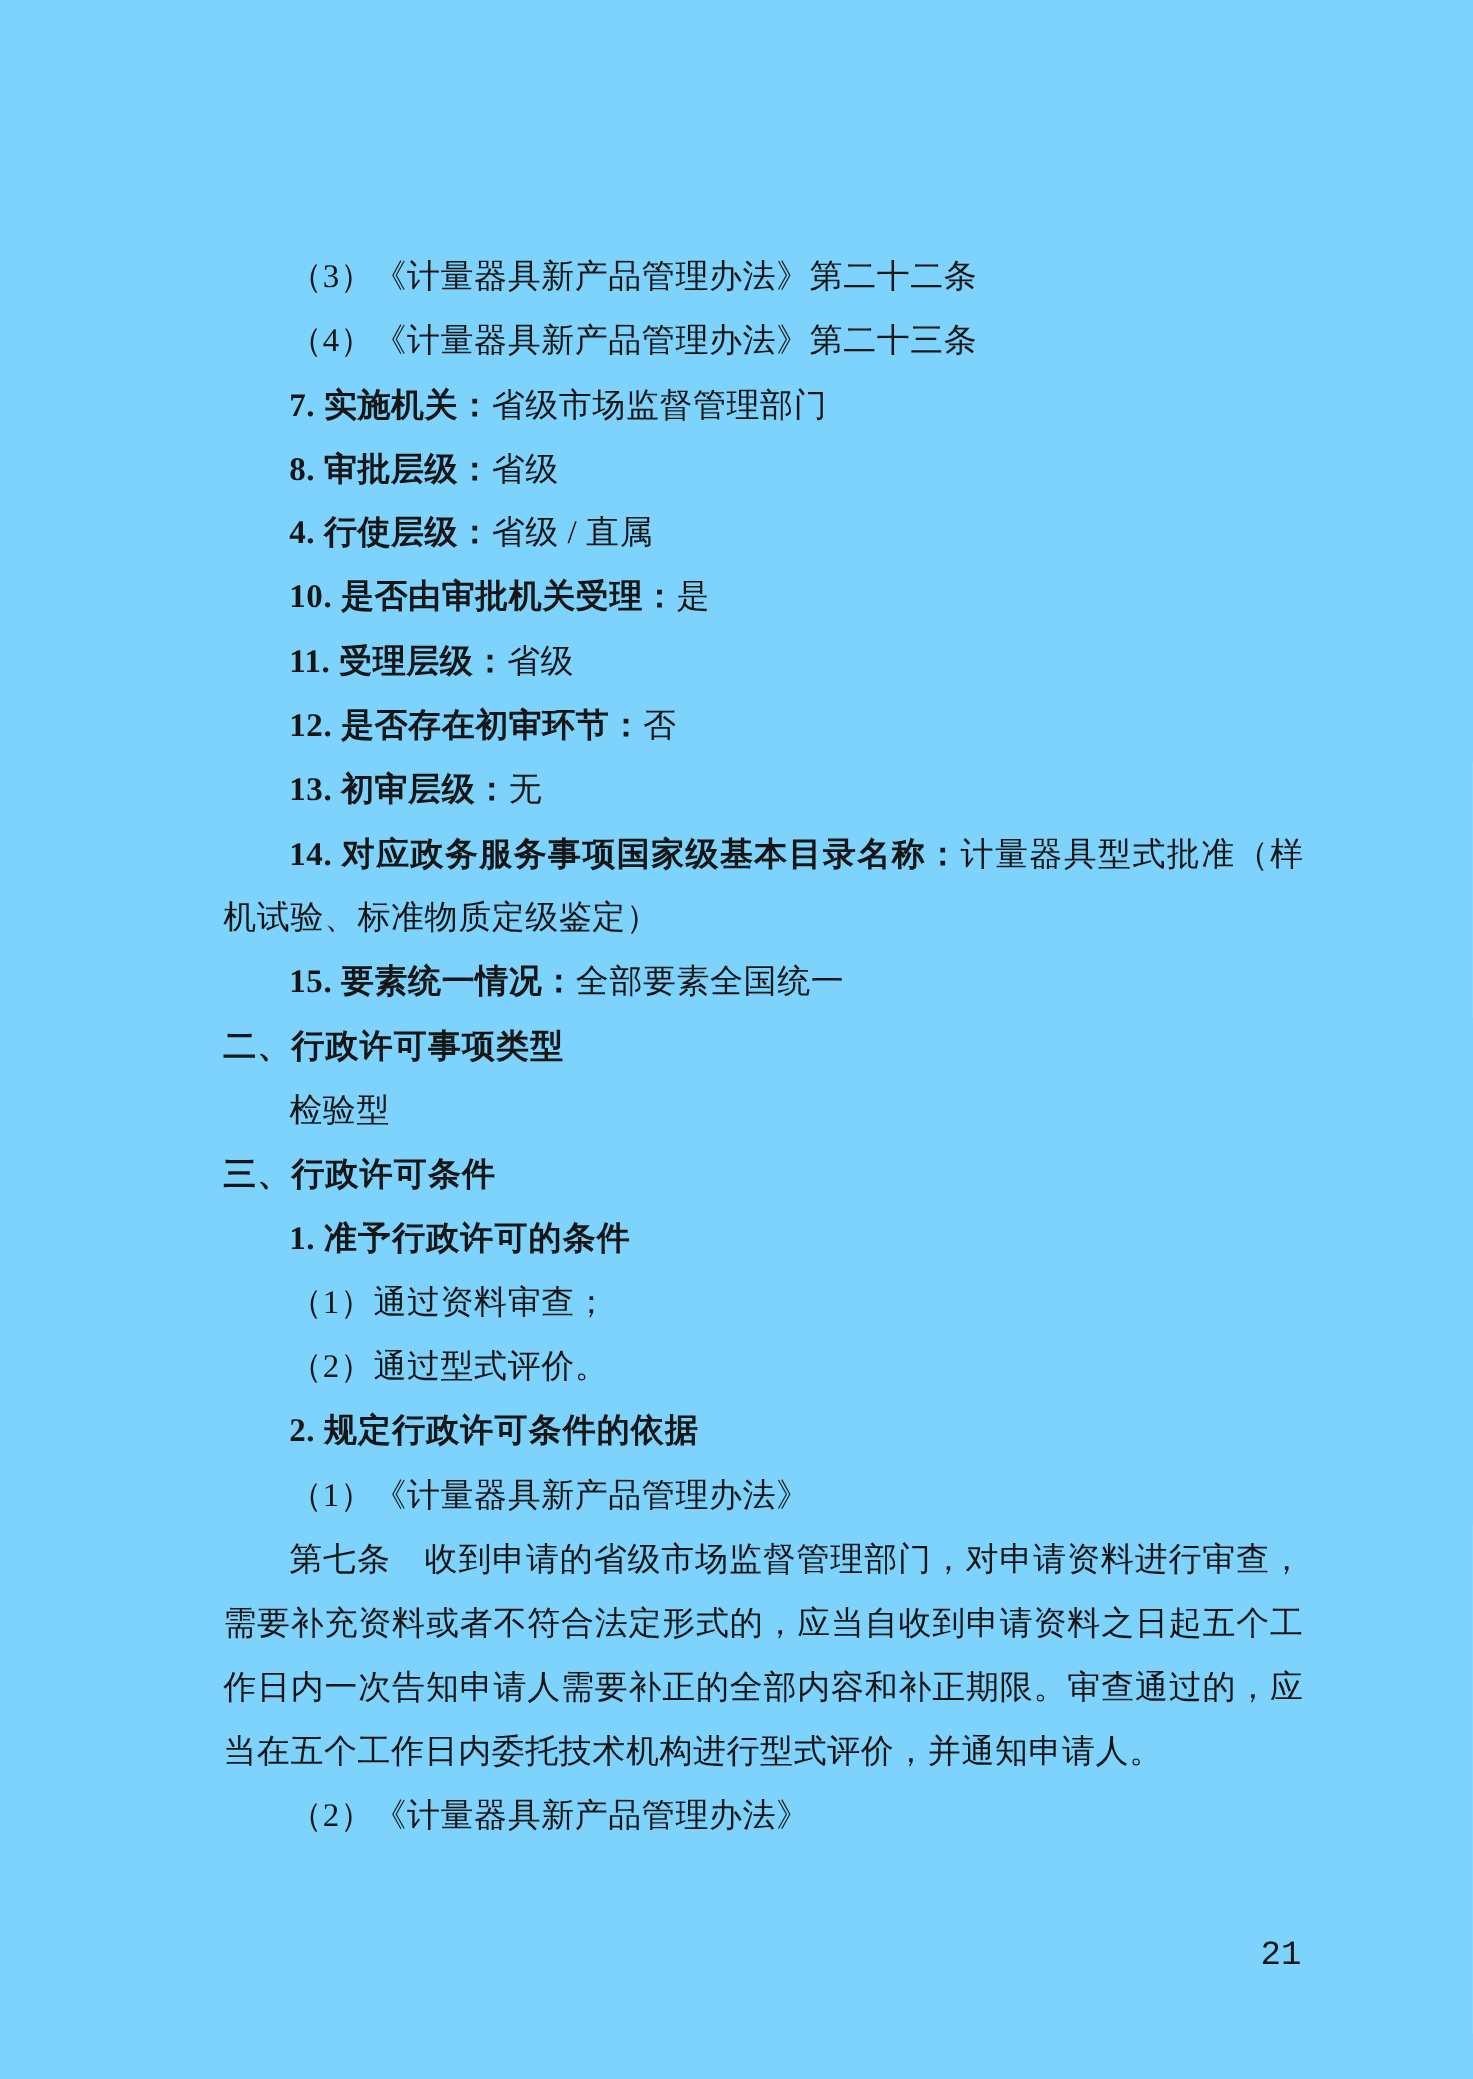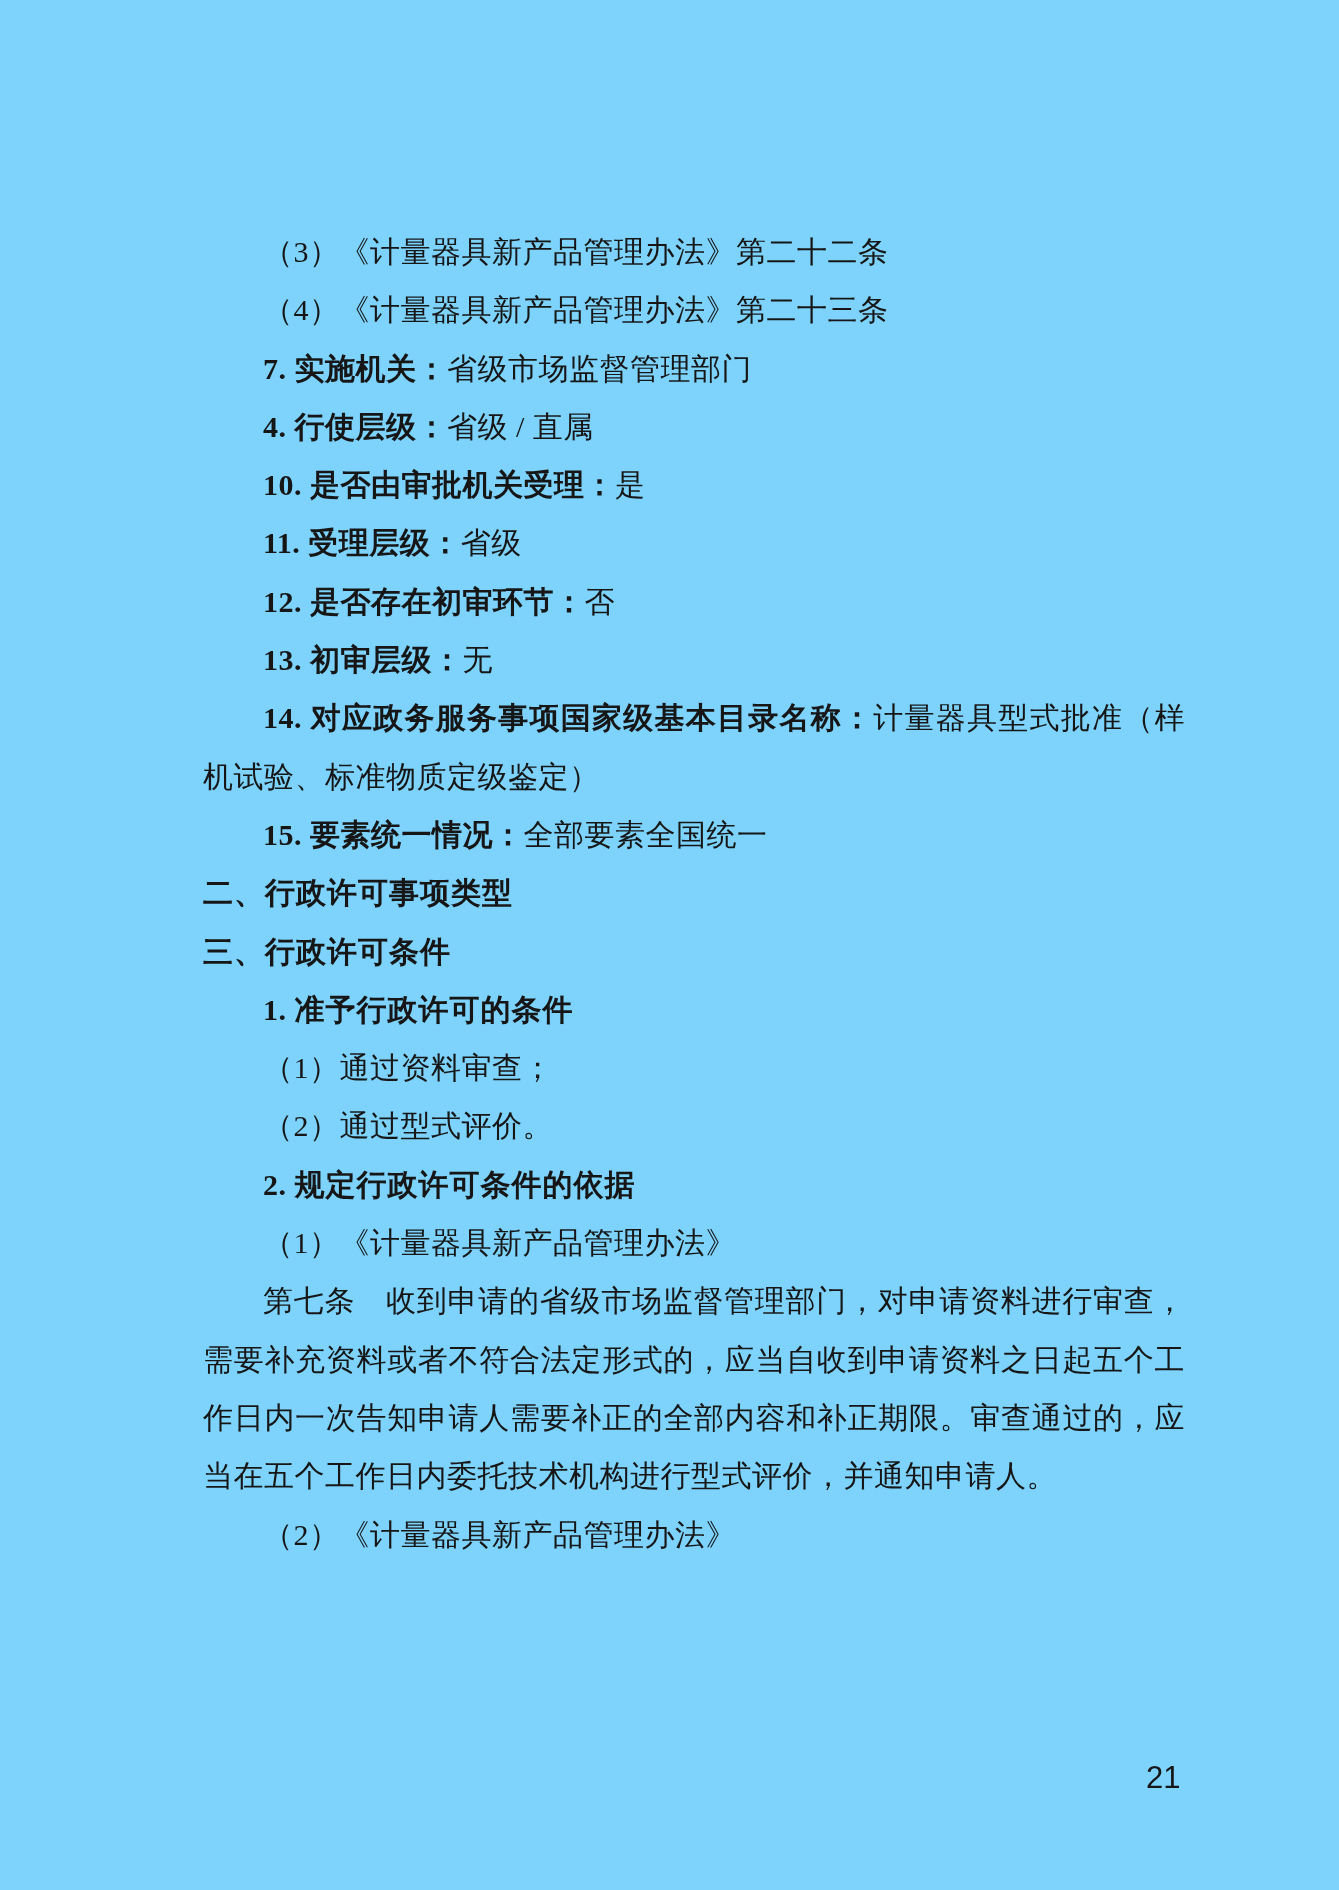--- a/index.html
+++ b/index.html
@@ -43,40 +43,42 @@
     font-weight: 700;
     font-family: Liberation Sans, sans-serif;
     letter-spacing: 1px;
   }
   .page-number {
     position: absolute;
     left: 1146px;
     top: 1760px;
     font-size: 31px;
     color: #161616;
-    font-family: Liberation Sans, sans-serif;
+    font-family: Liberation Mono, monospace;
   }
 </style>
 </head>
 <body>
 
 <div class="page">
   <main class="content" id="doc-body">
       <p class="line first"><span class="s-r">（3）《计量器具新产品管理办法》第二十二条</span></p>
       <p class="line first"><span class="s-r">（4）《计量器具新产品管理办法》第二十三条</span></p>
       <p class="line first"><span class="s-b">7. 实施机关：</span><span class="s-r">省级市场监督管理部门</span></p>
+      <p class="line first"><span class="s-b">8. 审批层级：</span><span class="s-r">省级</span></p>
       <p class="line first"><span class="s-b">4. 行使层级：</span><span class="s-r">省级 / 直属</span></p>
       <p class="line first"><span class="s-b">10. 是否由审批机关受理：</span><span class="s-r">是</span></p>
       <p class="line first"><span class="s-b">11. 受理层级：</span><span class="s-r">省级</span></p>
       <p class="line first"><span class="s-b">12. 是否存在初审环节：</span><span class="s-r">否</span></p>
       <p class="line first"><span class="s-b">13. 初审层级：</span><span class="s-r">无</span></p>
       <p class="line first just"><span class="s-b">14. 对应政务服务事项国家级基本目录名称：</span><span class="s-r">计量器具型式批准（样</span></p>
       <p class="line flush"><span class="s-r">机试验、标准物质定级鉴定）</span></p>
       <p class="line first"><span class="s-b">15. 要素统一情况：</span><span class="s-r">全部要素全国统一</span></p>
       <p class="line flush"><span class="s-h">二、行政许可事项类型</span></p>
+      <p class="line first"><span class="s-r">检验型</span></p>
       <p class="line flush"><span class="s-h">三、行政许可条件</span></p>
       <p class="line first"><span class="s-b">1. </span><span class="s-h">准予行政许可的条件</span></p>
       <p class="line first"><span class="s-r">（1）通过资料审查；</span></p>
       <p class="line first"><span class="s-r">（2）通过型式评价。</span></p>
       <p class="line first"><span class="s-b">2. </span><span class="s-h">规定行政许可条件的依据</span></p>
       <p class="line first"><span class="s-r">（1）《计量器具新产品管理办法》</span></p>
       <p class="line first just"><span class="s-r">第七条　收到申请的省级市场监督管理部门，对申请资料进行审查，</span></p>
       <p class="line flush just"><span class="s-r">需要补充资料或者不符合法定形式的，应当自收到申请资料之日起五个工</span></p>
       <p class="line flush just"><span class="s-r">作日内一次告知申请人需要补正的全部内容和补正期限。审查通过的，应</span></p>
       <p class="line flush"><span class="s-r">当在五个工作日内委托技术机构进行型式评价，并通知申请人。</span></p>

